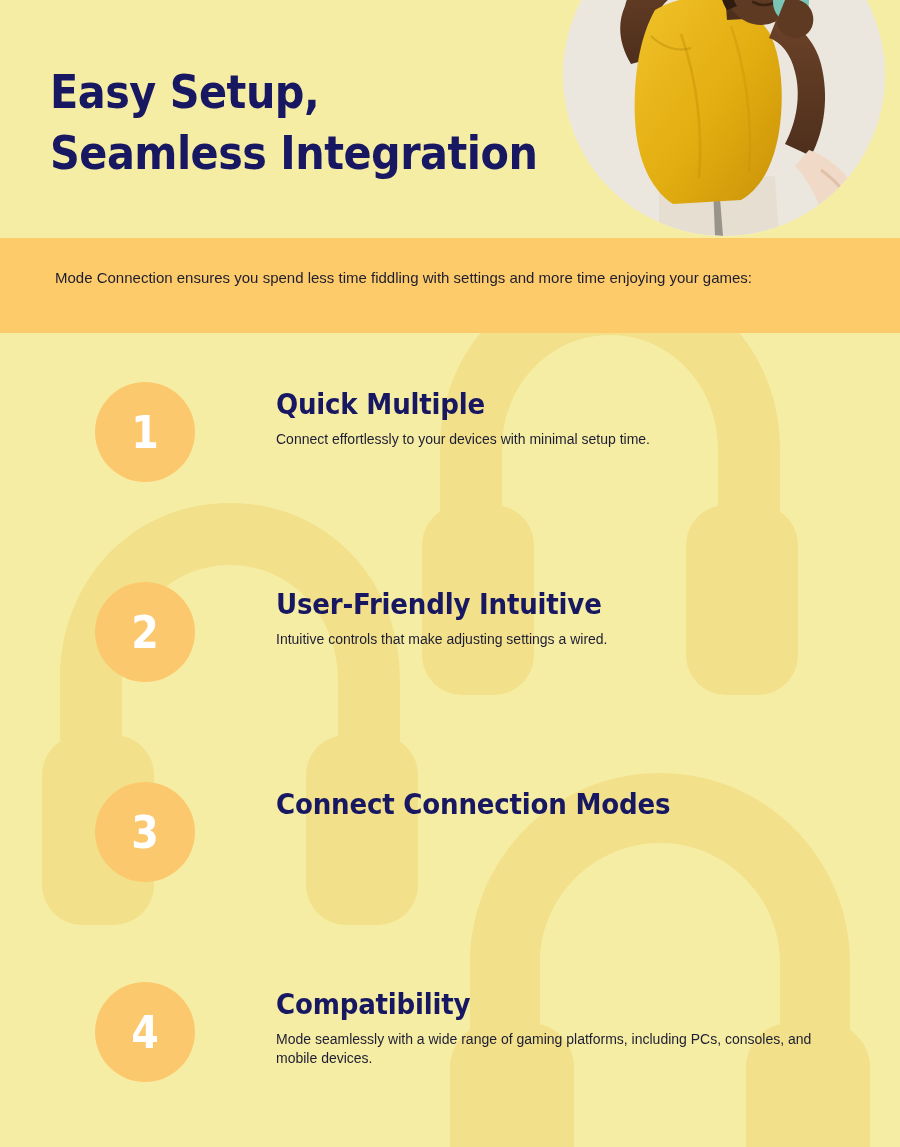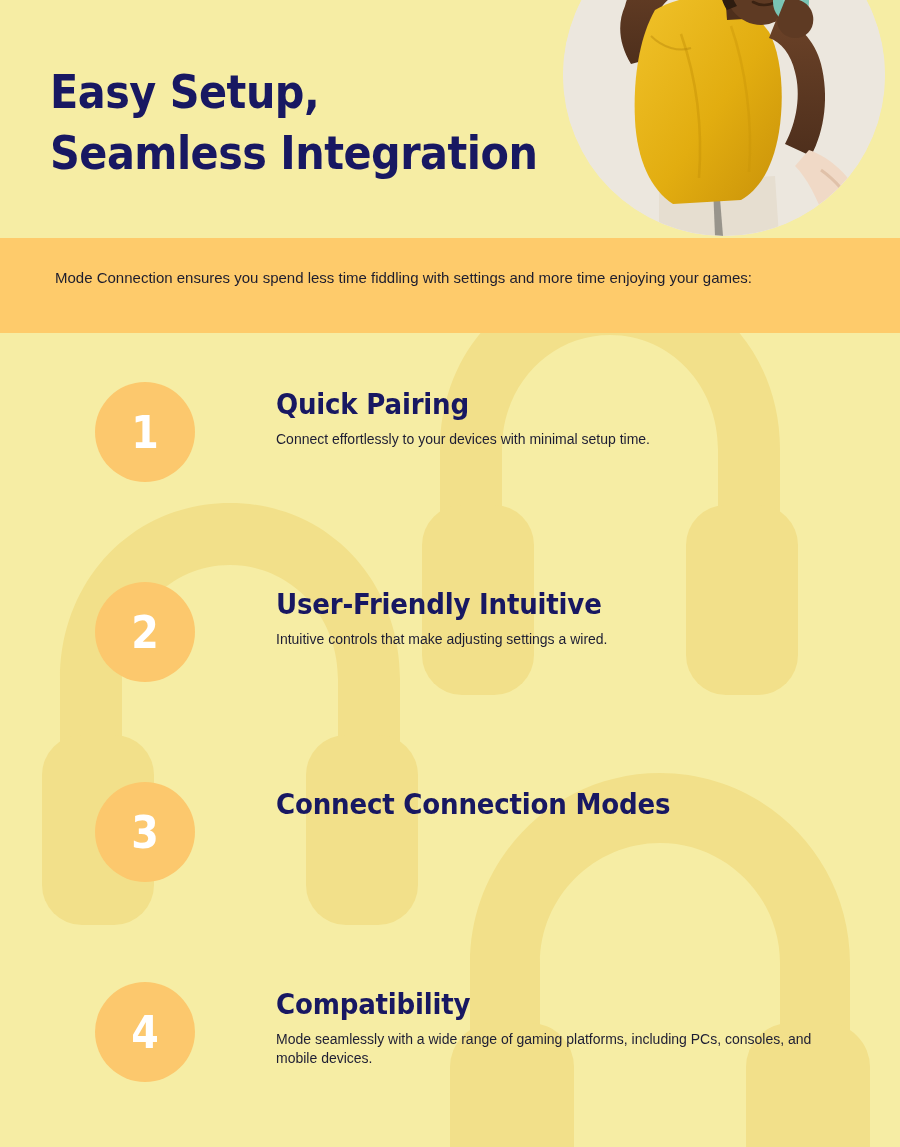--- a/index.html
+++ b/index.html
@@ -256,21 +256,21 @@
     <p class="intro-text">Mode Connection ensures you spend less time fiddling with settings and more time enjoying your games:</p>
   </section>
 
   <ol class="feature-list">
 
     <li class="feature-item">
       <div class="feature-badge">
         <span class="feature-number">1</span>
       </div>
       <div class="feature-body">
-        <h2 class="feature-title">Quick Pairing</h2>
+        <h2 class="feature-title">Quick Multiple</h2>
         <p class="feature-desc">Connect effortlessly to your devices with minimal setup time.</p>
       </div>
     </li>
 
     <li class="feature-item">
       <div class="feature-badge">
         <span class="feature-number">2</span>
       </div>
       <div class="feature-body">
         <h2 class="feature-title">User-Friendly Intuitive</h2>

